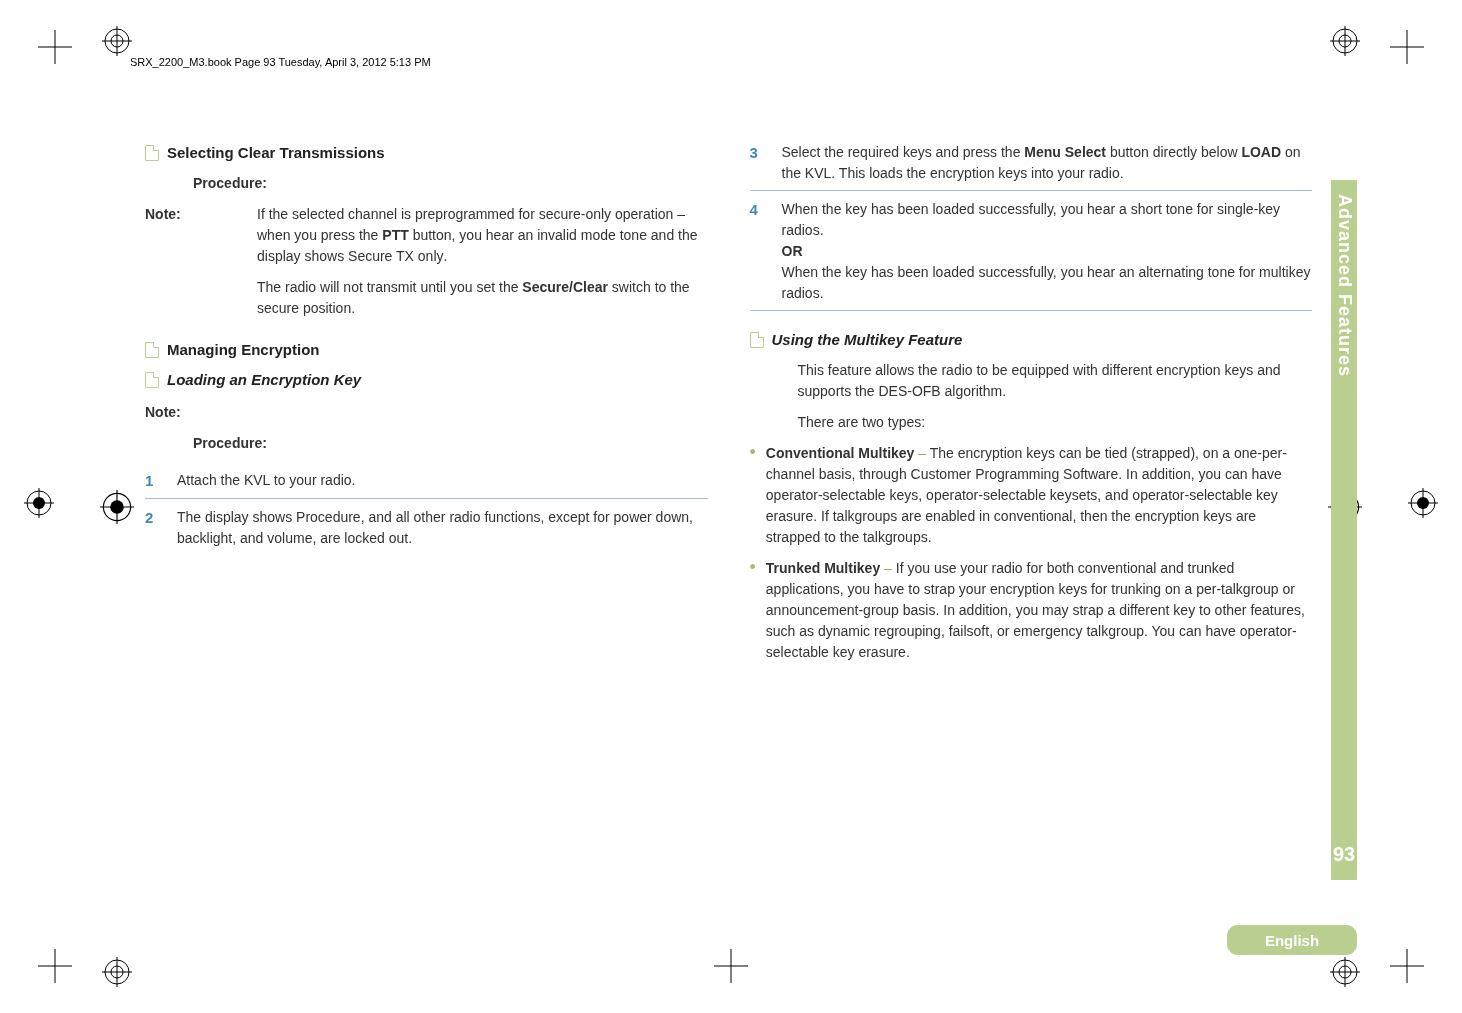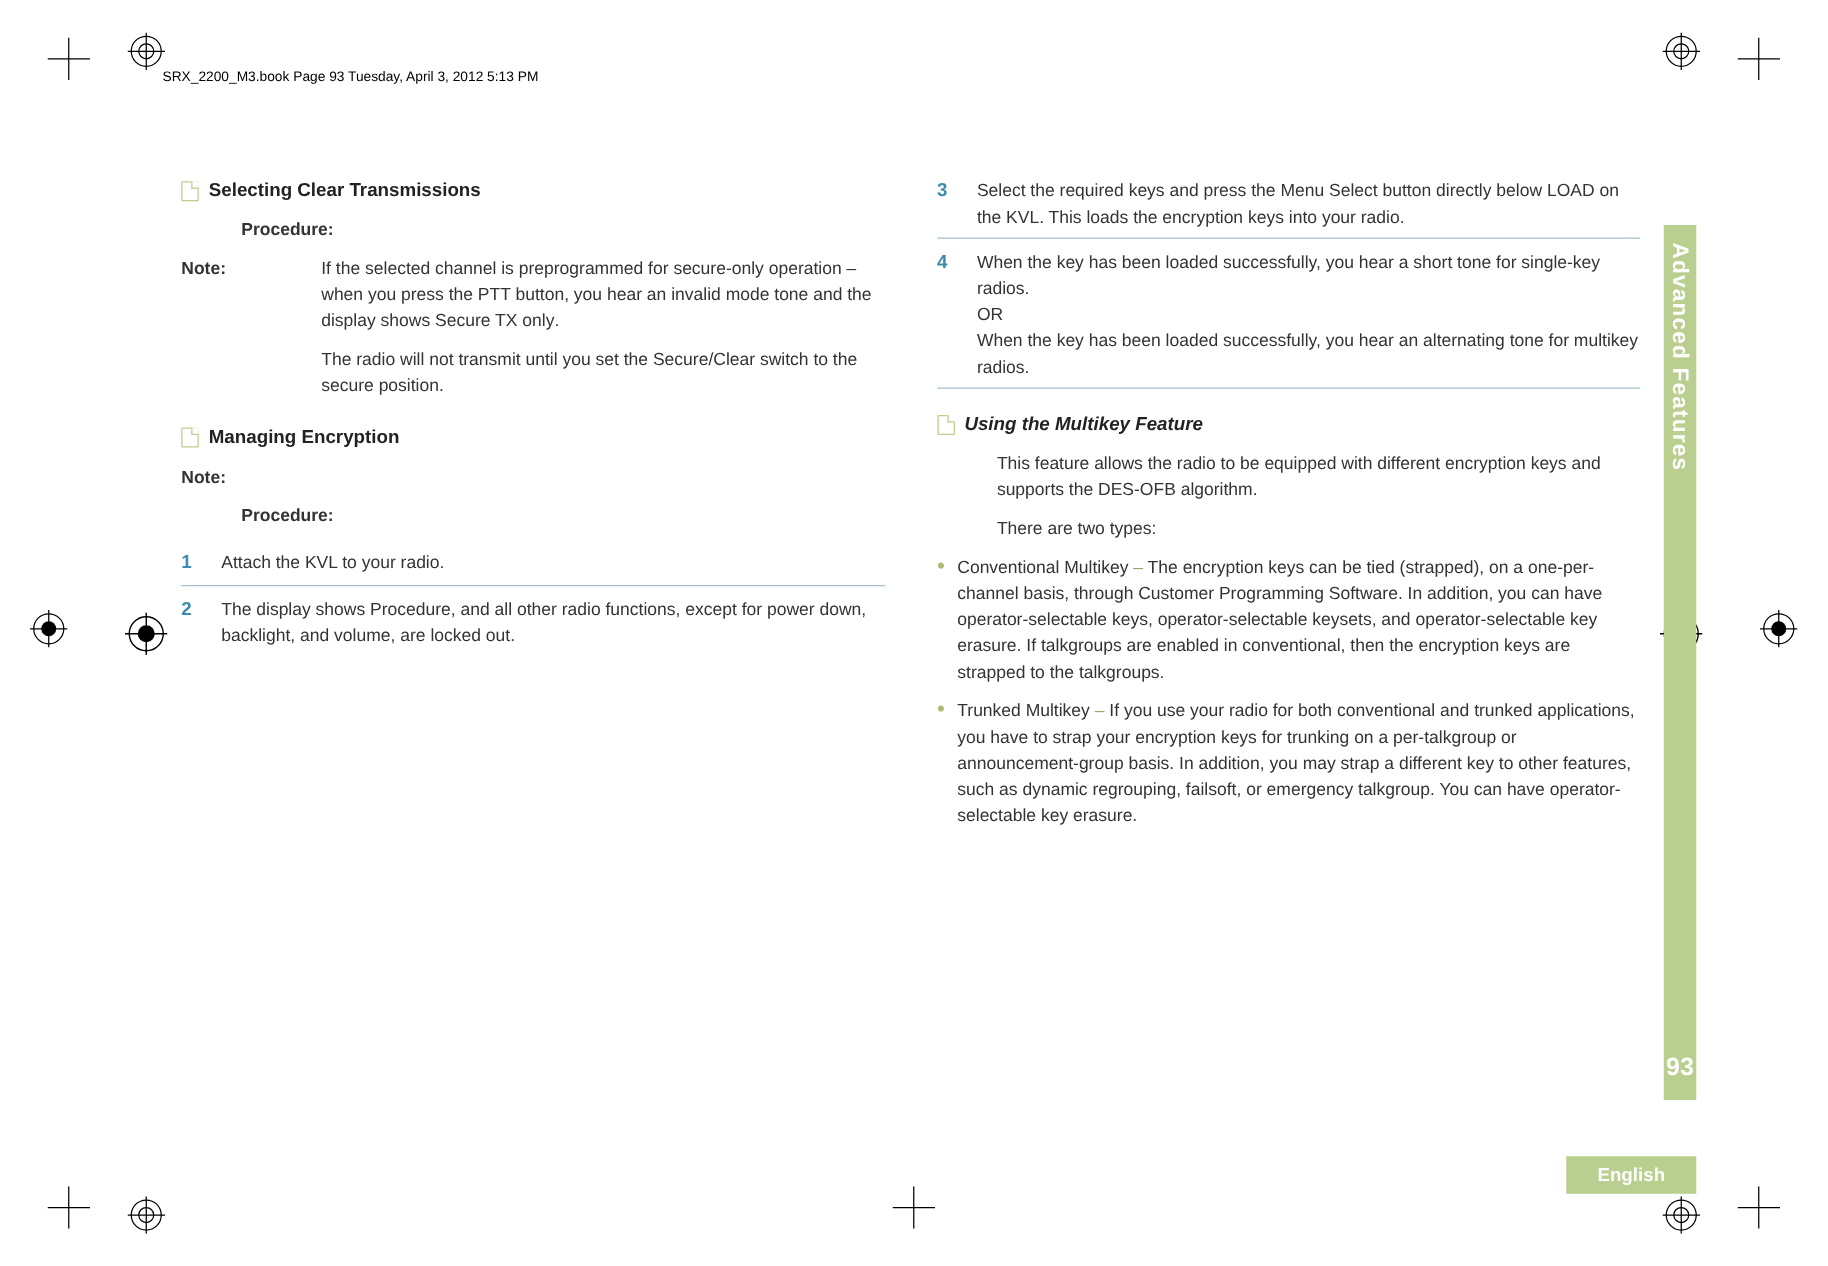--- a/index.html
+++ b/index.html
@@ -155,32 +155,33 @@
   .sidebar .page-num {
     color: #fff;
     font-weight: bold;
     font-size: 20px;
     margin-bottom: 6px;
   }
   .footer-lang {
     position: absolute;
     right: 105px;
     bottom: 58px;
-    width: 104px;
+    width: 130px;
     height: 30px;
     background: #b9cf8f;
     color: #fff;
     font-weight: bold;
     font-size: 15px;
     display: flex;
     align-items: center;
     justify-content: center;
-  }
-
-  b { font-weight: normal; text-align: center; }
+    border-radius: 11px;
+  }
+
+  b { font-weight: bold; text-align: center; }
   .ui-font { font-family: "Arial Narrow", Arial, sans-serif; font-weight: normal; }
   .green-dash { color: #8fa86e; }
 </style>
 </head>
 <body>
 
 <div class="cross-mark itl"><svg viewBox="0 0 34 34">
       <line x1="0" y1="17" x2="34" y2="17" stroke="#000" stroke-width="1"></line>
       <line x1="17" y1="0" x2="17" y2="34" stroke="#000" stroke-width="1"></line>
     </svg></div>
@@ -272,20 +273,24 @@
             <span>The radio will not transmit until you set the </span><b>Secure/Clear</b><span> switch to the secure position.</span>
           </p>
         </div>
       </div>
 
       <div class="section-head">
         <span class="doc-icon"></span>
         <h3>Managing Encryption</h3>
       </div>
 
+      <div class="section-head">
+        <span class="doc-icon"></span>
+        <h3 class="italic">Loading an Encryption Key</h3>
+      </div>
 
       <div class="note-row">
         <div class="note-key">Note:</div>
       </div>
 
       <p class="proc-label">Procedure:</p>
 
       <div class="step">
         <div class="num">1</div>
         <div class="body">Attach the KVL to your radio.</div>

